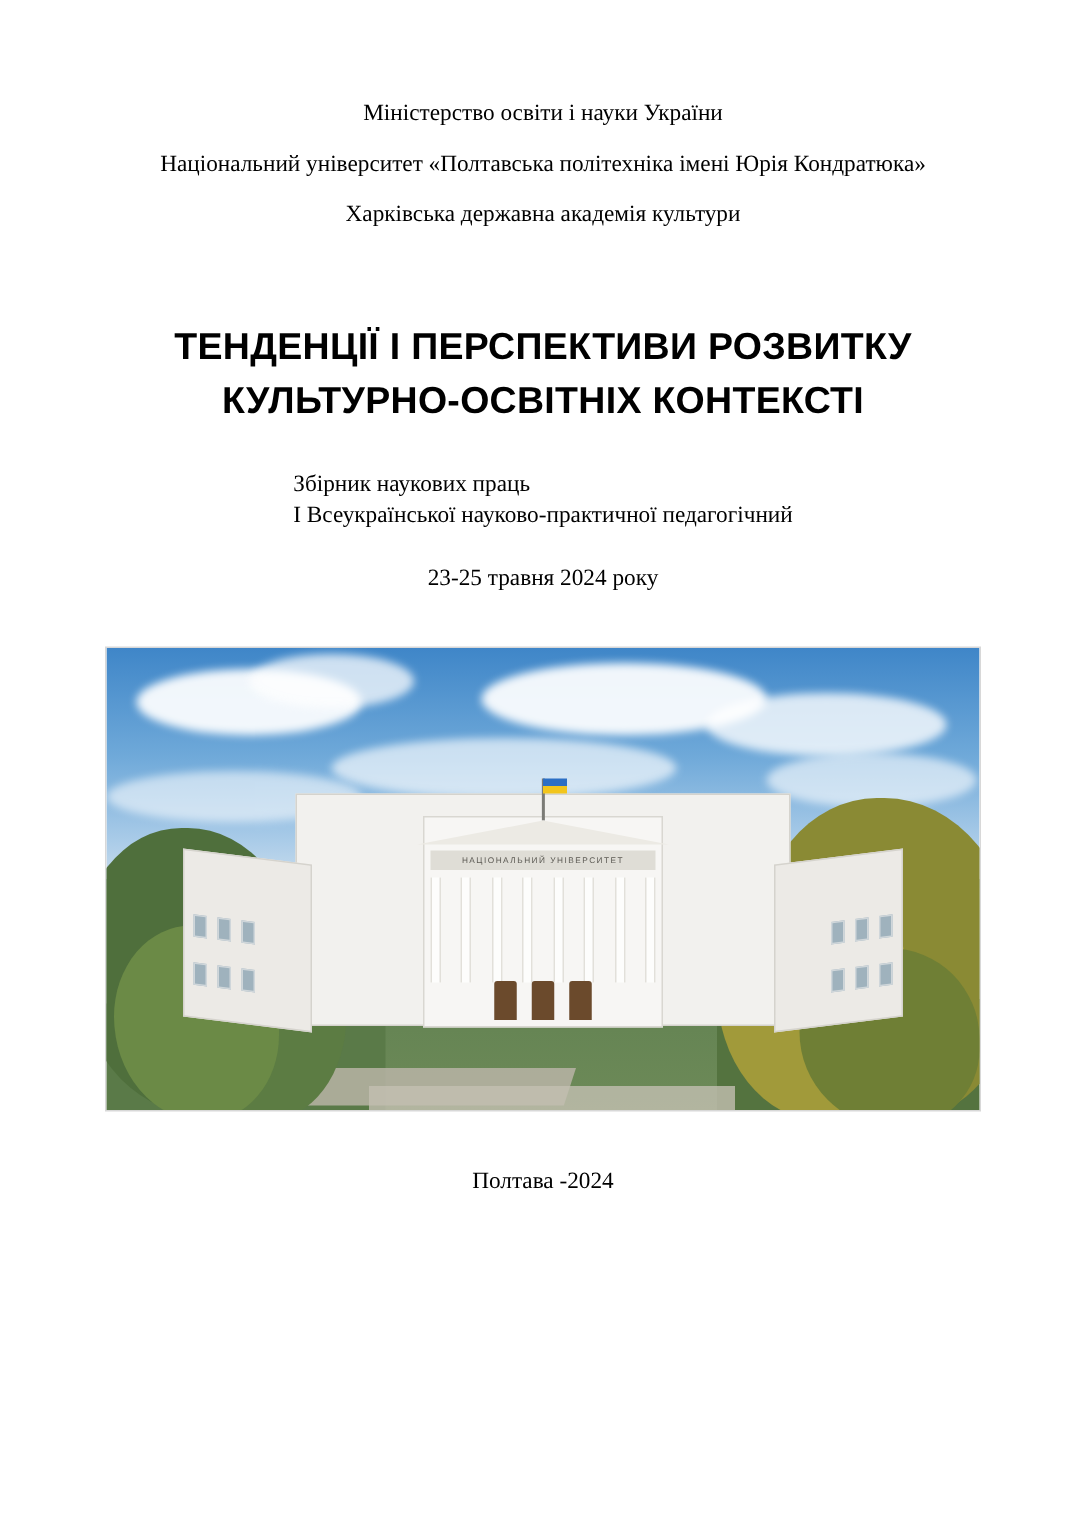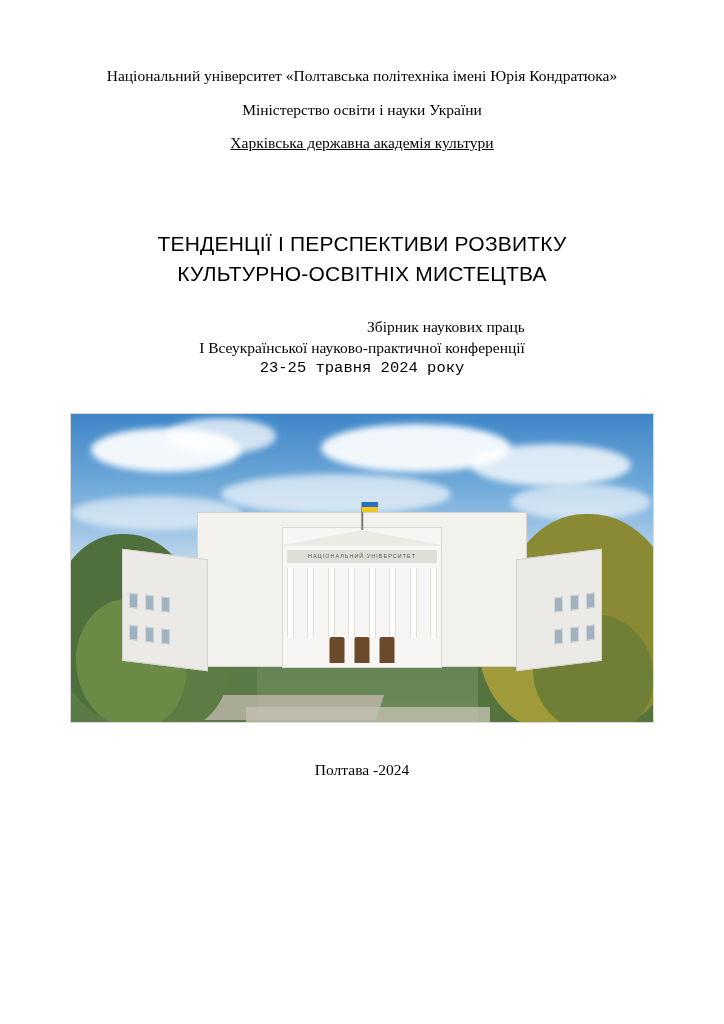--- a/index.html
+++ b/index.html
@@ -29,47 +29,48 @@
     text-align: center;
     margin-top: 8px;
   }
   .org-line {
     font-family: "Liberation Serif", serif;
     font-size: 15.5px;
     line-height: 1.0;
     margin: 0 0 18px 0;
     white-space: nowrap;
   }
-  .org-line:last-child { margin-bottom: 16px; text-decoration: underline; }
+  .org-line:last-child { margin-bottom: 0; }
 
   .title-block {
     margin-top: 62px;
     width: 560px;
     text-align: center;
   }
   .title-line {
     font-family: "Liberation Sans", sans-serif;
-    font-weight: normal;
-    font-size: 21px;
+    font-weight: bold;
+    font-size: 25px;
     line-height: 1.45;
     letter-spacing: 0.2px;
   }
 
   .subtitle-block {
     margin-top: 28px;
-    text-align: right;
+    text-align: left;
   }
   .subtitle-line {
     font-family: "Liberation Serif", serif;
     font-size: 15.5px;
     line-height: 1.35;
   }
 
   .date-line {
-    font-family: Liberation Mono, monospace;
+    margin-top: 22px;
+    font-family: Liberation Serif, serif;
     font-size: 15.5px;
     text-align: center;
   }
 
   .photo-wrap {
     margin-top: 36px;
     width: 584px;
     height: 310px;
     position: relative;
     overflow: hidden;
@@ -262,33 +263,33 @@
     font-size: 15.5px;
     text-align: right;
   }
 </style>
 </head>
 <body>
 
 <div class="page">
 
   <div class="org-list">
+    <div class="org-line">Міністерство освіти і науки України</div>
     <div class="org-line">Національний університет «Полтавська політехніка імені Юрія Кондратюка»</div>
-    <div class="org-line">Міністерство освіти і науки України</div>
     <div class="org-line">Харківська державна академія культури</div>
   </div>
 
   <div class="title-block">
     <div class="title-line">ТЕНДЕНЦІЇ І ПЕРСПЕКТИВИ РОЗВИТКУ</div>
-    <div class="title-line">КУЛЬТУРНО-ОСВІТНІХ МИСТЕЦТВА</div>
+    <div class="title-line">КУЛЬТУРНО-ОСВІТНІХ КОНТЕКСТІ</div>
   </div>
 
   <div class="subtitle-block">
     <div class="subtitle-line">Збірник наукових праць</div>
-    <div class="subtitle-line">І Всеукраїнської науково-практичної конференції</div>
+    <div class="subtitle-line">І Всеукраїнської науково-практичної педагогічний</div>
   </div>
 
   <div class="date-line">23-25 травня 2024 року</div>
 
   <div class="photo-wrap">
     <div class="sky">
       <div class="cloud c1"></div>
       <div class="cloud c2"></div>
       <div class="cloud c3"></div>
       <div class="cloud c4"></div>

